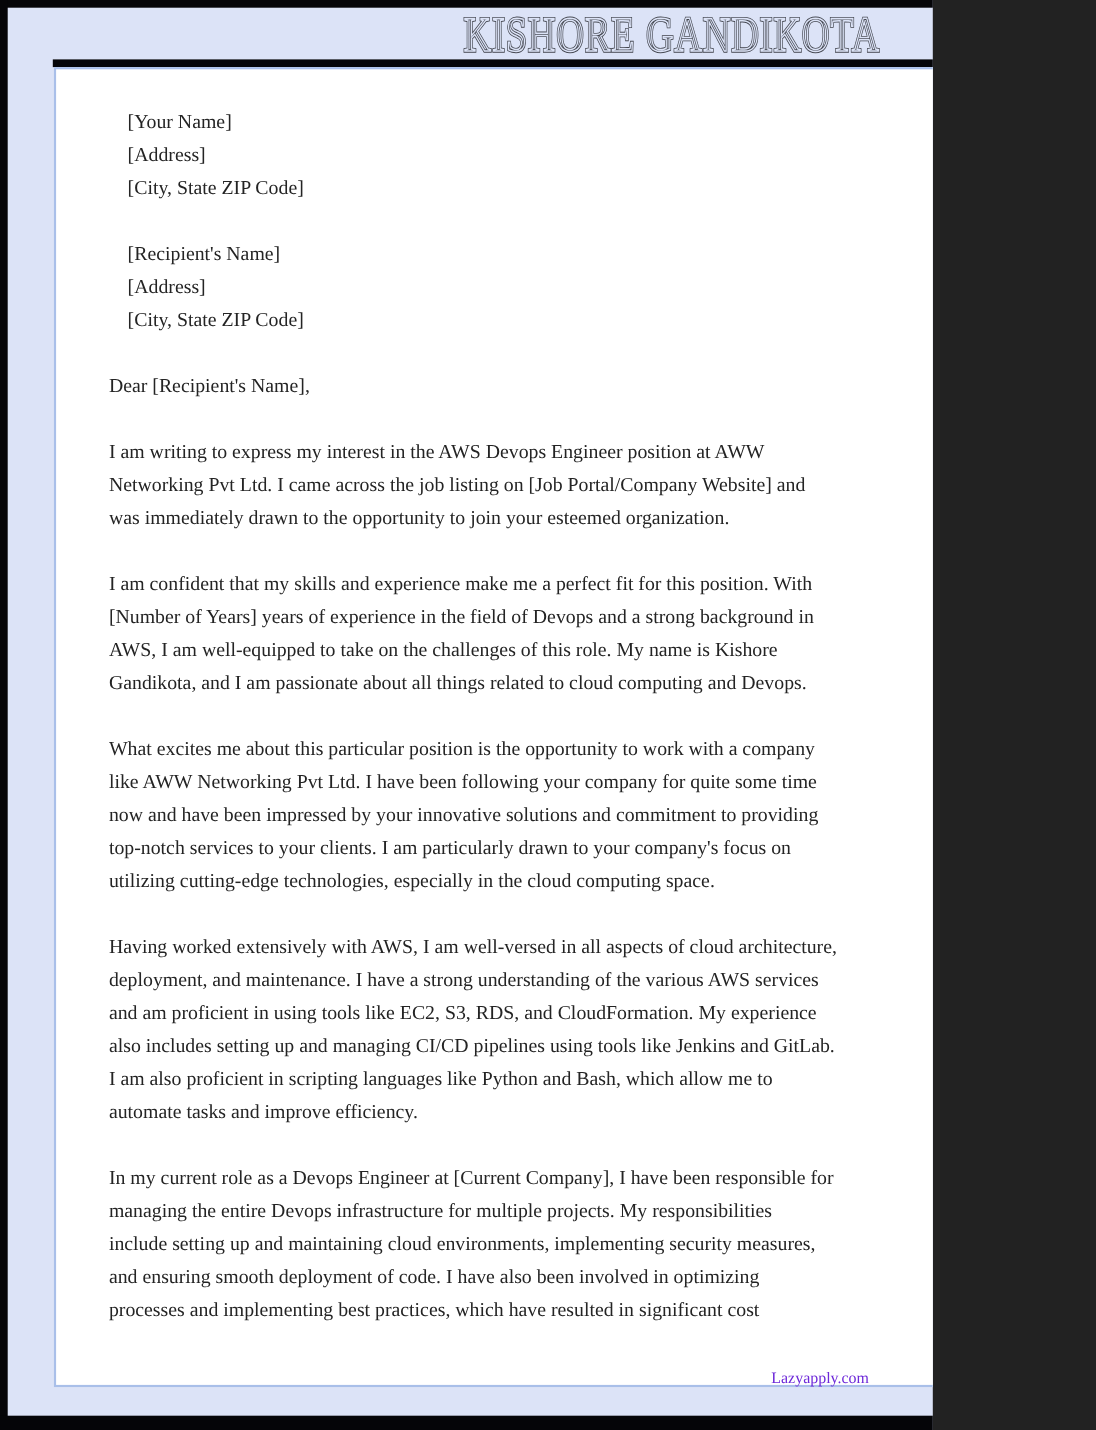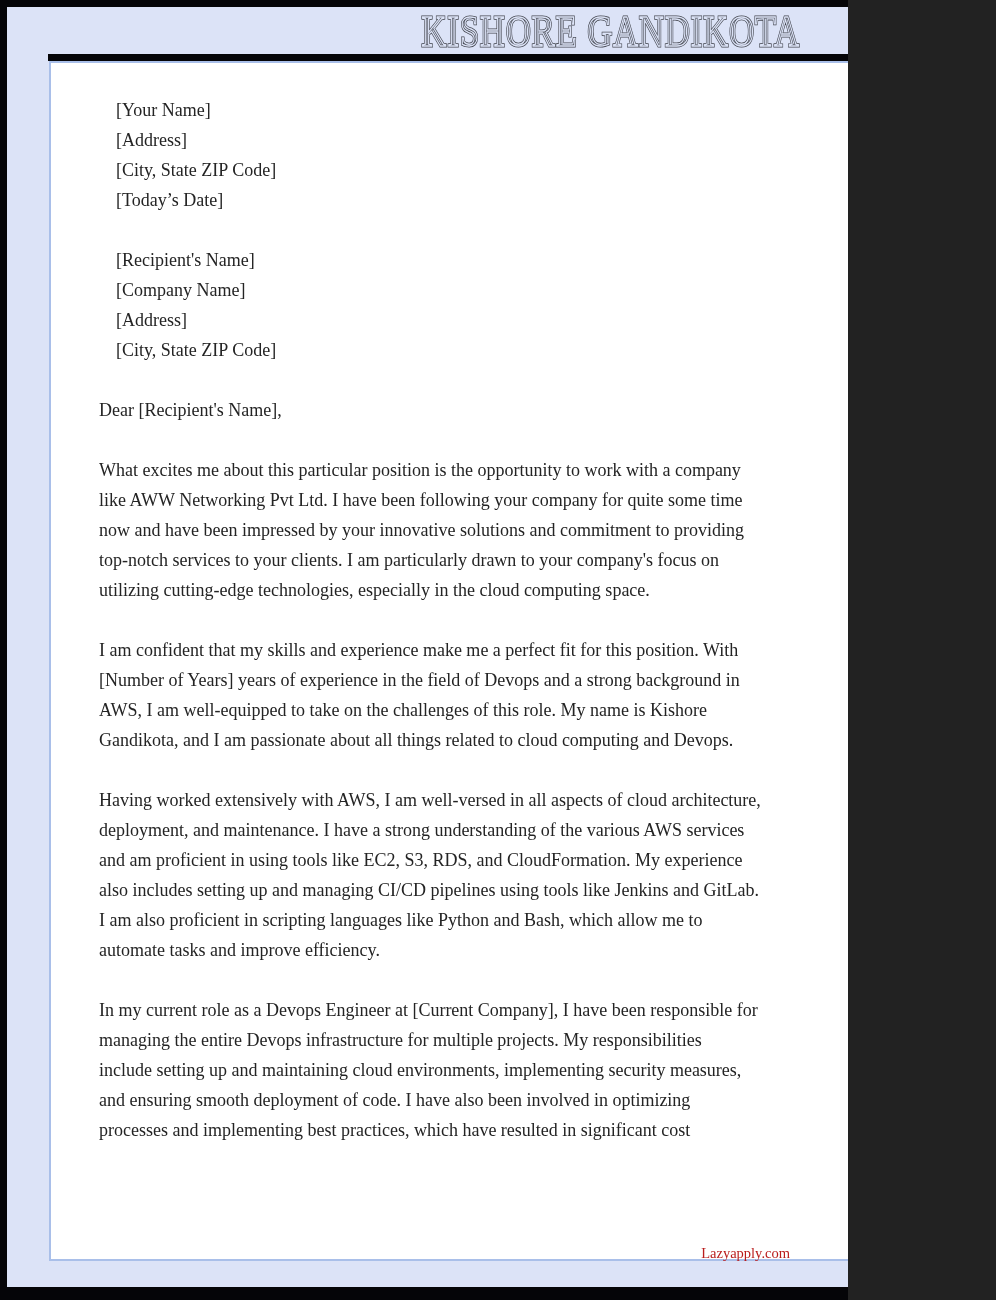--- a/index.html
+++ b/index.html
@@ -80,21 +80,21 @@
   .block { margin: 0 0 30px 17px; }
   .line  { margin: 0 0 30px 0; }
   .para  { margin: 0 0 30px 0; white-space: pre-line; }
 
   .watermark {
     position: absolute;
     right: 58px;
     top: 1245px;
     font-size: 14.5px;
     line-height: 17px;
-    color: #b91c1c;
+    color: #6d28d9;
   }
 </style>
 </head>
 <body>
 
 <div class="screen">
 
   <div class="frame top"></div>
   <div class="frame left"></div>
   <div class="frame right"></div>
@@ -108,41 +108,42 @@
   <div class="rule"></div>
 
   <div class="sheet"></div>
 
   <div class="letter">
 
     <div class="block">
       <div>[Your Name]</div>
       <div>[Address]</div>
       <div>[City, State ZIP Code]</div>
-      <div>[Today’s Date]</div>
     </div>
 
     <div class="block">
       <div>[Recipient's Name]</div>
-      <div>[Company Name]</div>
       <div>[Address]</div>
       <div>[City, State ZIP Code]</div>
     </div>
 
     <div class="line">Dear [Recipient's Name],</div>
 
+    <p class="para">I am writing to express my interest in the AWS Devops Engineer position at AWW
+Networking Pvt Ltd. I came across the job listing on [Job Portal/Company Website] and
+was immediately drawn to the opportunity to join your esteemed organization.</p>
+    <p class="para">I am confident that my skills and experience make me a perfect fit for this position. With
+[Number of Years] years of experience in the field of Devops and a strong background in
+AWS, I am well-equipped to take on the challenges of this role. My name is Kishore
+Gandikota, and I am passionate about all things related to cloud computing and Devops.</p>
     <p class="para">What excites me about this particular position is the opportunity to work with a company
 like AWW Networking Pvt Ltd. I have been following your company for quite some time
 now and have been impressed by your innovative solutions and commitment to providing
 top-notch services to your clients. I am particularly drawn to your company's focus on
 utilizing cutting-edge technologies, especially in the cloud computing space.</p>
-    <p class="para">I am confident that my skills and experience make me a perfect fit for this position. With
-[Number of Years] years of experience in the field of Devops and a strong background in
-AWS, I am well-equipped to take on the challenges of this role. My name is Kishore
-Gandikota, and I am passionate about all things related to cloud computing and Devops.</p>
     <p class="para">Having worked extensively with AWS, I am well-versed in all aspects of cloud architecture,
 deployment, and maintenance. I have a strong understanding of the various AWS services
 and am proficient in using tools like EC2, S3, RDS, and CloudFormation. My experience
 also includes setting up and managing CI/CD pipelines using tools like Jenkins and GitLab.
 I am also proficient in scripting languages like Python and Bash, which allow me to
 automate tasks and improve efficiency.</p>
     <p class="para">In my current role as a Devops Engineer at [Current Company], I have been responsible for
 managing the entire Devops infrastructure for multiple projects. My responsibilities
 include setting up and maintaining cloud environments, implementing security measures,
 and ensuring smooth deployment of code. I have also been involved in optimizing

